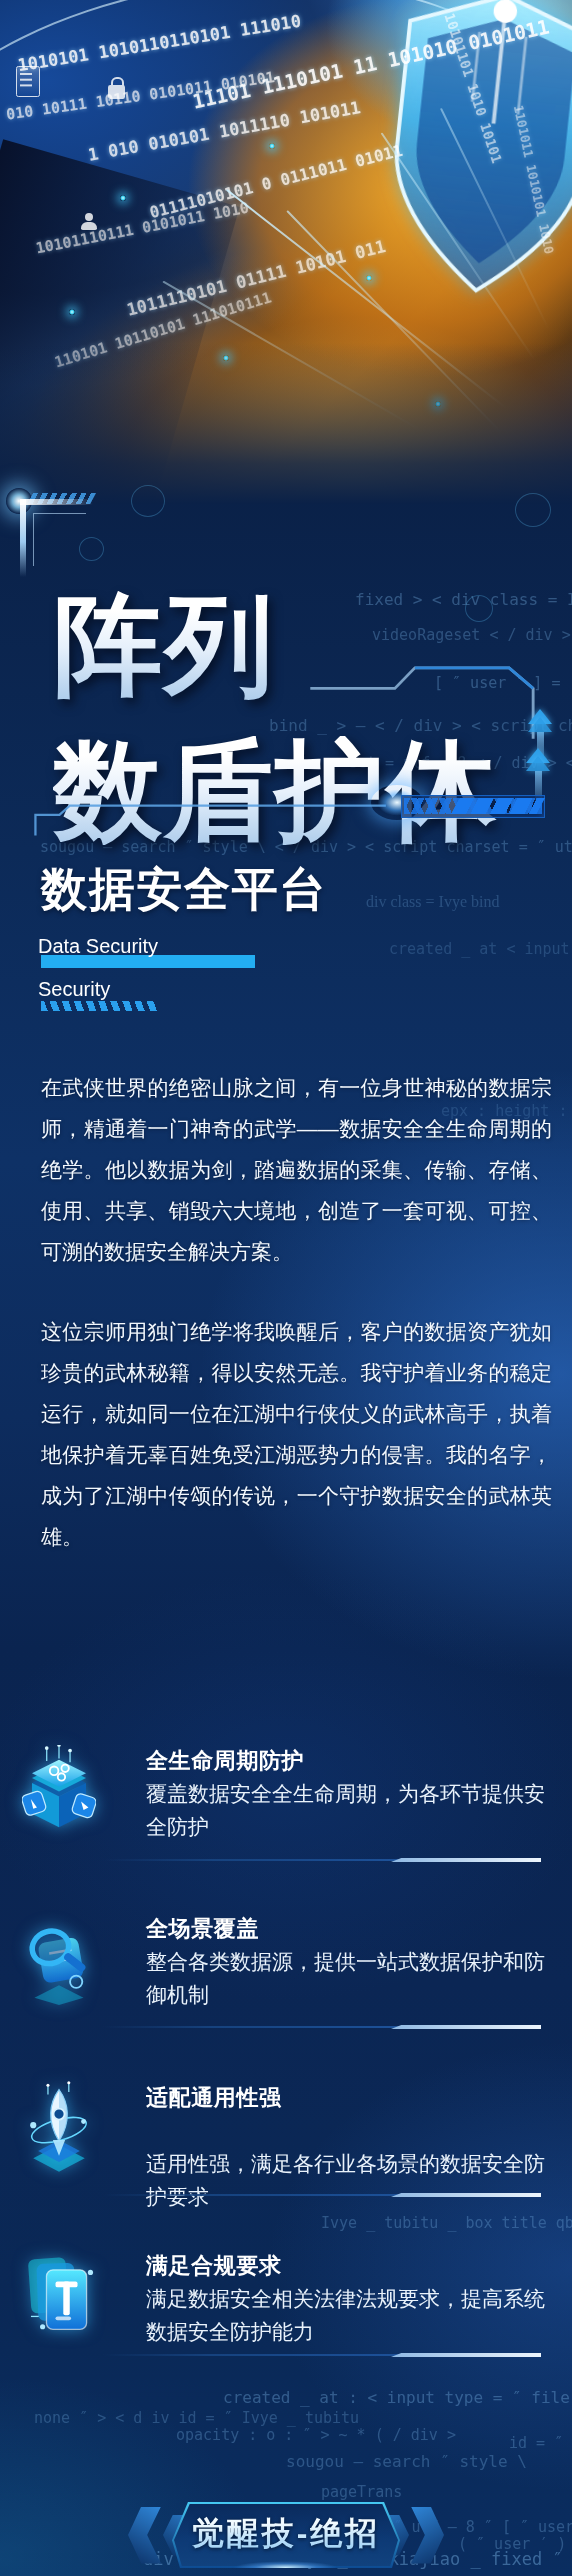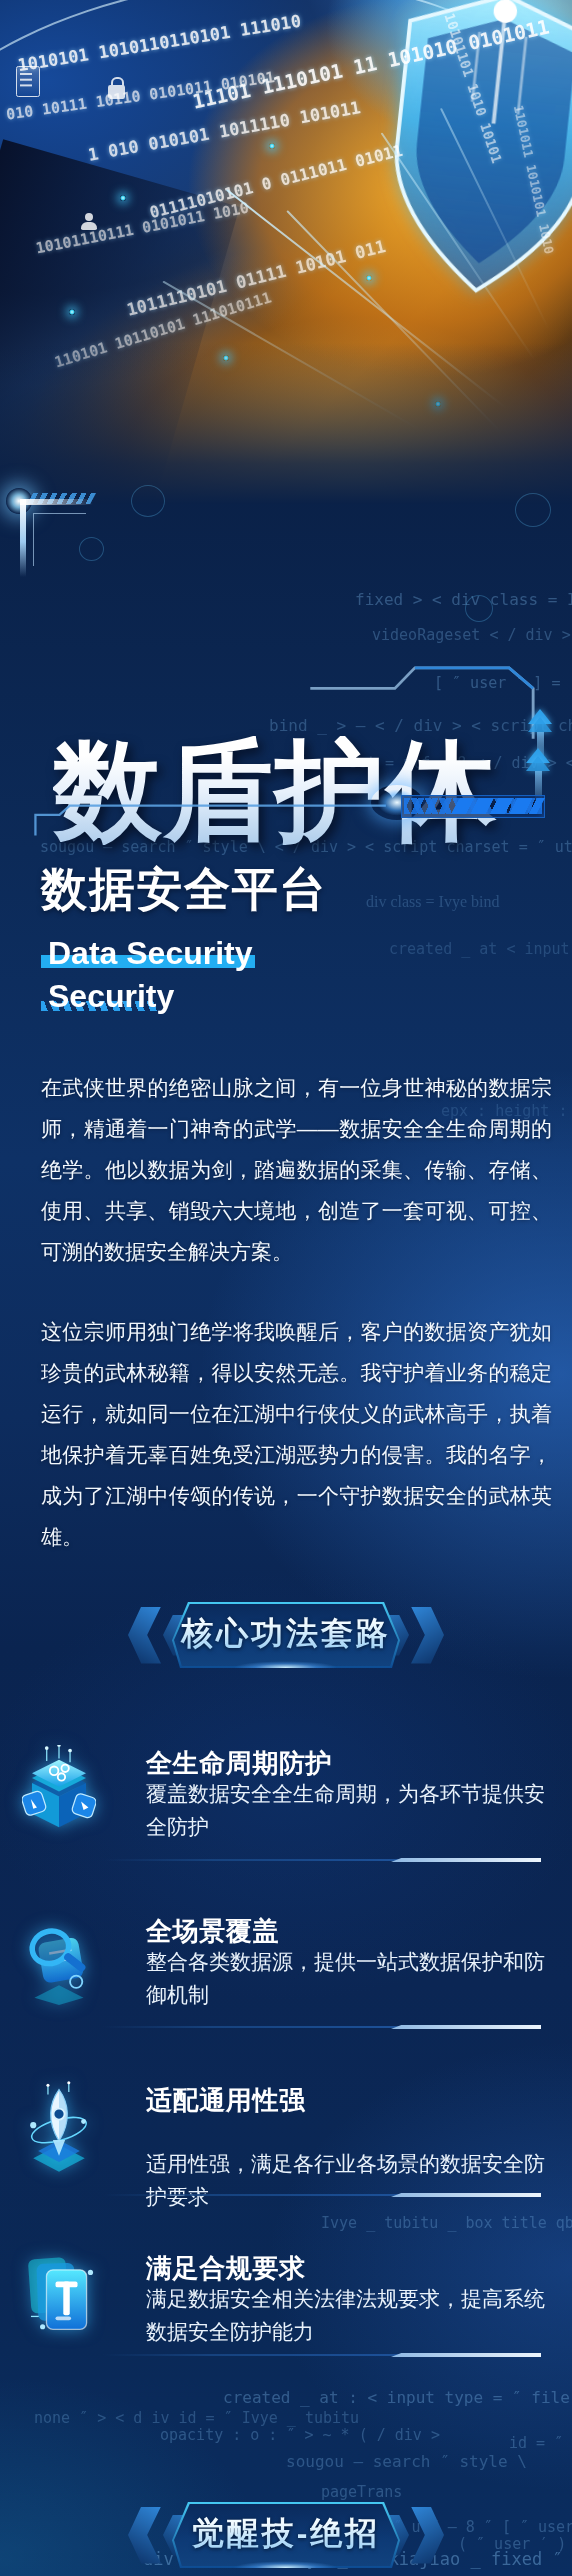--- a/index.html
+++ b/index.html
@@ -68,21 +68,21 @@
   .chevbar .pat{position:absolute;left:2.3px;top:2.3px;right:2.3px;bottom:2.3px;opacity:.95;
     background:
      repeating-linear-gradient(245deg, rgba(28,120,236,.9) 0 5.7px, rgba(28,120,236,0) 5.7px 12.6px),
      repeating-linear-gradient(295deg, rgba(28,120,236,.9) 0 5.7px, rgba(28,120,236,0) 5.7px 12.6px);}
   .chevbar .hl{position:absolute;left:53px;top:2.3px;width:86px;bottom:2.3px;background:#1a7af0;
     -webkit-mask:repeating-linear-gradient(90deg,#000 0 15px,transparent 15px 19.5px);
     mask:repeating-linear-gradient(90deg,#000 0 15px,transparent 15px 19.5px);
     transform:skewX(-28deg);}
   
   .h2-cn{left:41px;top:859px;font-size:46px;font-weight:900;letter-spacing:1.7px;color:#ffffff;text-shadow:0 1.7px 5.7px rgba(4,14,34,.6);}
-  .sub-en{position:absolute;left:48px;font-size:32px;font-weight:bold;color:#ffffff;z-index:2;letter-spacing:0;}
+  .sub-en{position:absolute;left:38px;font-size:20px;font-weight:normal;color:#ffffff;z-index:2;letter-spacing:0;}
   .bar-cyan{left:41px;top:955px;width:214px;height:13px;background:#23aef2;z-index:1;}
   .bar-stripe{left:41px;top:1001px;width:116px;height:9.7px;z-index:1;
     background:repeating-linear-gradient(70deg,#2aa0ee 0 6.3px, rgba(42,160,238,0) 6.3px 11.4px);}
   .para{position:absolute;left:41px;width:511px;font-size:21px;line-height:41px;color:#f3f8fd;text-align:justify;text-shadow:0 1.1px 3.4px rgba(4,14,34,.5);}
   
   .banner{position:absolute;left:0;width:572px;height:68px;}
   .plaque{position:absolute;left:50%;margin-left:-114px;top:0;width:228px;height:66px;
     clip-path:polygon(7% 0,93% 0,100% 58%,96.5% 100%,3.5% 100%,0 58%);
     background:linear-gradient(180deg,#45c8f2,#0d4b92);
     filter:drop-shadow(0 0 8px rgba(60,170,255,.45));}
@@ -96,21 +96,21 @@
     font-size:32px;font-weight:900;letter-spacing:2.9px;
     background:linear-gradient(180deg,#f2fbff 25%,#bfe2fa 60%,#8cc6f2 100%);
     -webkit-background-clip:text;background-clip:text;color:transparent;
     filter:drop-shadow(0 1.7px 2.3px rgba(3,12,30,.8));}
   .bchev{position:absolute;top:4.6px;width:33px;height:57px;
     clip-path:polygon(100% 0,40% 0,0 50%,40% 100%,100% 100%,58% 50%);
     background:linear-gradient(210deg,#2f86d8,#0b2f64);}
   .bchev.small{top:12.6px;width:25px;height:41px;opacity:.8;}
   .bchev.flip{transform:scaleX(-1);}
   
-  .feat-title{position:absolute;left:146px;font-size:26px;font-weight:bold;color:#ffffff;letter-spacing:0.6px;}
+  .feat-title{position:absolute;left:146px;font-size:22px;font-weight:bold;color:#ffffff;letter-spacing:0.6px;}
   .feat-desc{position:absolute;left:146px;width:404px;font-size:21px;line-height:33px;color:#e9f2fb;}
   .feat-icon{position:absolute;left:22px;}
   .divider{position:absolute;left:103px;width:438px;height:2.3px;
     background:linear-gradient(90deg, rgba(20,60,130,0) 0%,#16427e 25%,#1b4e94 60%,#2a62b0 100%);}
   .divider .hl{position:absolute;right:0;top:-1.1px;width:150px;height:4px;
     background:linear-gradient(90deg,#8fb9e4,#eef6fd);
     clip-path:polygon(10.3px 0,100% 0,100% 100%,0 100%);}
   .icon-glow{filter:drop-shadow(0 0 8px rgba(60,190,255,.6));}
 </style>
 </head>
@@ -186,20 +186,21 @@
   <div class="scribble" style="left:515px;top:493px;width:34px;height:32px;"></div>
   <div class="scribble" style="left:79px;top:537px;width:23px;height:22px;"></div>
   <div class="scribble" style="left:465px;top:595px;width:26px;height:25px;"></div>
 
   <div class="abs corner-glow"></div>
   <div class="abs hatch"></div>
   <div class="abs cornerL-v"></div>
   <div class="abs cornerL-h"></div>
   <div class="abs cornerL2"></div>
 
+  <h1 class="big-title" style="top:518px;">阵列</h1>
   <h1 class="big-title" style="top:663px;text-decoration:underline;">数盾护体</h1>
 
   <svg class="abs" style="left:309px;top:653px;width:246px;height:120px;" viewBox="0 0 430 210">
     <polyline points="2,62 150,62 185,26 350,26 392,62 392,150" fill="none" stroke="rgba(150,190,225,.8)" stroke-width="5"></polyline>
     <polyline points="185,26 350,26 392,62" fill="none" stroke="#2f86d8" stroke-width="5"></polyline>
   </svg>
 
   <div class="uparrow" style="left:528px;top:709px;">
     <div class="t1"></div>
       <div class="t2"></div>
@@ -222,31 +223,20 @@
 
   <div class="abs h2-cn">数据安全平台</div>
   <div class="abs bar-cyan"></div>
   <div class="sub-en" style="top:935px;">Data Security</div>
   <div class="sub-en" style="top:978px;">Security</div>
   <div class="abs bar-stripe"></div>
 
   <p class="para" style="top:1290px;">这位宗师用独门绝学将我唤醒后，客户的数据资产犹如珍贵的武林秘籍，得以安然无恙。我守护着业务的稳定运行，就如同一位在江湖中行侠仗义的武林高手，执着地保护着无辜百姓免受江湖恶势力的侵害。我的名字，成为了江湖中传颂的传说，一个守护数据安全的武林英雄。</p>
   <p class="para" style="top:1046px;">在武侠世界的绝密山脉之间，有一位身世神秘的数据宗师，精通着一门神奇的武学——数据安全全生命周期的绝学。他以数据为剑，踏遍数据的采集、传输、存储、使用、共享、销毁六大境地，创造了一套可视、可控、可溯的数据安全解决方案。</p>
 
-  <div class="banner" style="top:1602px;">
-    <div class="bchev" style="left:128px;"></div>
-    <div class="bchev small" style="left:163px;"></div>
-    <div class="bchev flip" style="right:128px;"></div>
-    <div class="bchev small flip" style="right:163px;"></div>
-    <div class="plaque">
-      <div class="inner"></div>
-      <div class="txt">核心功法套路</div>
-      <div class="flare"></div>
-    </div>
-  </div>
 
   <svg class="feat-icon icon-glow" style="left:22px;top:1745px;width:74px;height:92px;" viewBox="0 0 120 150">
     <defs>
       <linearGradient id="g1" x1="0" y1="0" x2="0" y2="1">
         <stop offset="0" stop-color="#55e8ff"></stop>
           <stop offset="1" stop-color="#1070d8"></stop>
       </linearGradient>
       <linearGradient id="g2" x1="0" y1="0" x2="0" y2="1">
         <stop offset="0" stop-color="#9ff4ff"></stop>
           <stop offset="1" stop-color="#18a0e8"></stop>
@@ -328,21 +318,21 @@
   <div class="feat-title" style="top:2251px;">满足合规要求</div>
   <div class="feat-desc" style="top:2282px;">满足数据安全相关法律法规要求，提高系统数据安全防护能力</div>
   <div class="divider" style="top:2354px;">
       <div class="hl"></div>
     </div>
 
   <span class="code" style="left:223px;top:2388px;font-size:16px;opacity:.35;">created _ at : &lt; input type = ″ file ′</span>
   <span class="code" style="left:34px;top:2409px;font-size:15px;opacity:.28;">none ″ &gt; &lt; d iv id = ″ Ivye _ tubitu</span>
   <span class="code" style="left:509px;top:2434px;font-size:15px;opacity:.3;">id = ″ &lt; div</span>
   <span class="code" style="left:286px;top:2452px;font-size:16px;opacity:.3;">sougou — search ″ style \</span>
-  <span class="code" style="left:160px;top:2426px;font-size:15px;opacity:.3;">opacity : o : ″ &gt; ~ * ( / div &gt;</span>
+  <span class="code" style="left:176px;top:2426px;font-size:15px;opacity:.3;">opacity : o : ″ &gt; ~ * ( / div &gt;</span>
   <span class="code" style="left:321px;top:2483px;font-size:15px;opacity:.3;">pageTrans</span>
   <span class="code" style="left:143px;top:2549px;font-size:17px;opacity:.42;">div class = ″ Ivye _ zuokiajiao _ fixed ″ bind tel</span>
   <span class="code" style="left:240px;top:2518px;font-size:15px;opacity:.3;">script charset = ″ utf — 8 ″ [ ″ user ′ bind</span>
   <span class="code" style="left:458px;top:2535px;font-size:15px;opacity:.3;">( ″ user ′ ) [ email</span>
 
   <div class="banner" style="top:2502px;">
     <div class="bchev" style="left:128px;"></div>
     <div class="bchev small" style="left:163px;"></div>
     <div class="bchev flip" style="right:128px;"></div>
     <div class="bchev small flip" style="right:163px;"></div>

